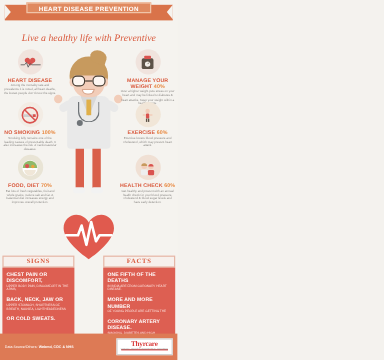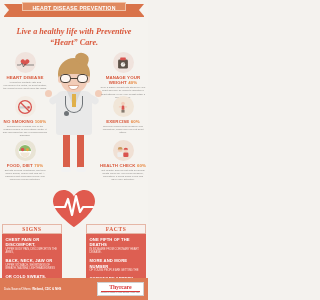--- a/index.html
+++ b/index.html
@@ -29,21 +29,21 @@
     background:#e08a60; border:0.5px solid #f0c3a8;
   }
   .ribbon-text {
     position:absolute; top:5px; left:0; right:0; text-align:center;
     font-size:5.2px; font-weight:bold; color:#ffffff;
     letter-spacing:0.25px; z-index:3;
   }
 
   
   .headline {
-    text-align:center; color:#d9593c; font-weight:bold; font-style:italic;
+    text-align:center; color:#d9593c; font-weight:normal; font-style:italic;
     font-family:"Liberation Serif", serif;
     font-size:8.2px; line-height:11px; padding:4px 6px 2px 6px;
   }
 
   
   .main { position:relative; height:142px; }
 
   
   .doctor { position:absolute; left:50px; top:2px; width:48px; height:135px; }
   .d-hair {
@@ -201,21 +201,20 @@
 <div class="page">
 
   <div class="banner-wrap">
     <div class="ribbon-bg"></div>
     <div class="ribbon-plate"></div>
     <div class="ribbon-text">HEART DISEASE PREVENTION</div>
   </div>
 
   <div class="headline">
     <div>Live a healthy life with Preventive</div>
-    <div>“Heart” Care.</div>
   </div>
 
   <div class="main">
 
     <div class="doctor">
       <div class="arm-l"></div>
       <div class="arm-r"></div>
       <div class="hand-l"></div>
       <div class="hand-r"></div>
       <div class="leg-l"></div>

